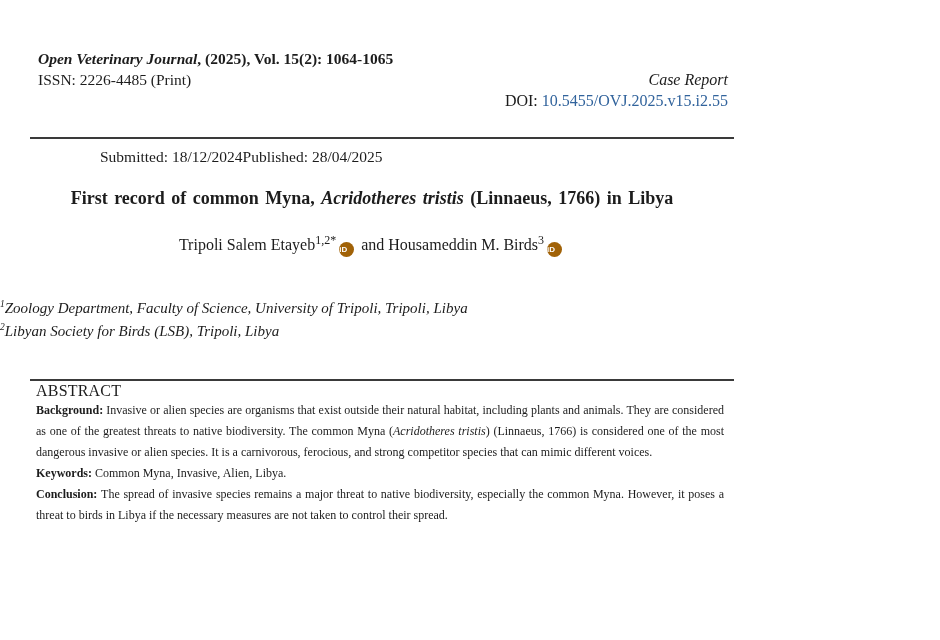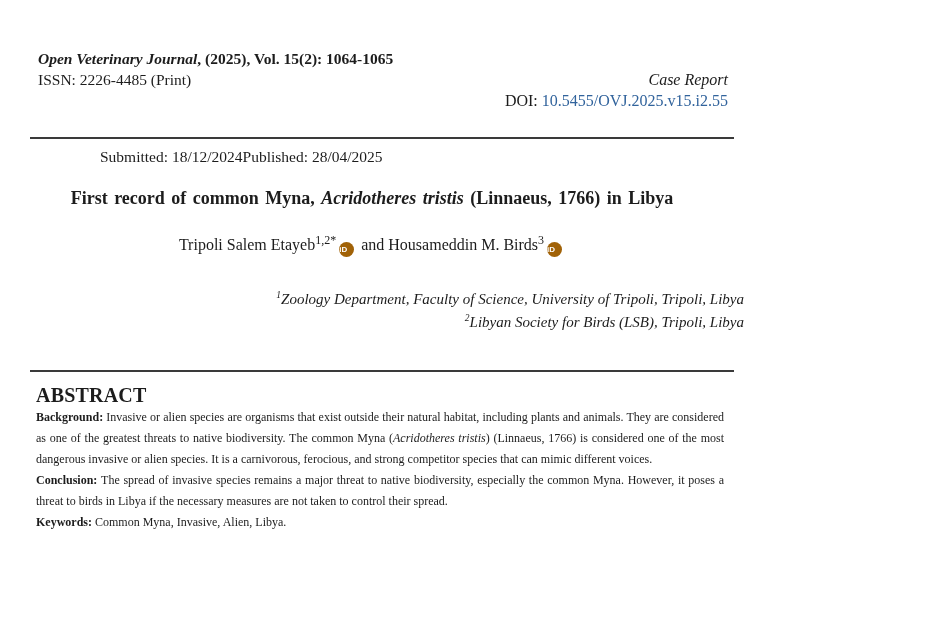--- a/index.html
+++ b/index.html
@@ -62,32 +62,32 @@
     color: #ffffff;
     align-items: center; 
     font: bold 8px "Liberation Sans", sans-serif;
     vertical-align: -2px;
     margin: 4px 3px;
     cursor: pointer;
   }
 
   
   .affils {
-    margin-top: 25px;
-    text-align: right;
+    margin-top: 34px;
+    text-align: left;
     font-style: italic;
     font-size: 15px; line-height: 19px;
   }
   .affils sup { font-size: 9.5px; font-style: italic; }
 
   
   .abstract { margin: 0 20px 0 36px; }
   .abstract h2 {
-    margin: 12px 0 0 0;
-    font-size: 20px; font-weight: bold;
+    margin: 1px 0 0 0;
+    font-size: 16px; font-weight: normal;
     letter-spacing: 0.2px;
   }
   .abstract p {
     margin: 0;
     font-size: 12px;
     line-height: 21px;
     text-align: justify;
   }
   .abstract p b { font-weight: bold; }
 </style>
@@ -125,17 +125,17 @@
   <div class="affils">
     <div><sup>1</sup><span>Zoology Department, Faculty of Science, University of Tripoli, Tripoli, Libya</span></div>
     <div><sup>2</sup><span>Libyan Society for Birds (LSB), Tripoli, Libya</span></div>
   </div>
 
   <hr class="rule rule-abs">
 
   <section class="abstract">
     <h2>ABSTRACT</h2>
     <p><b>Background: </b><span>Invasive or alien species are organisms that exist outside their natural habitat, including plants and animals. They are considered as one of the greatest threats to native biodiversity. The common Myna (</span><i>Acridotheres tristis</i><span>) (Linnaeus, 1766) is considered one of the most dangerous invasive or alien species. It is a carnivorous, ferocious, and strong competitor species that can mimic different voices.</span></p>
+    <p><b>Keywords: </b><span>Common Myna, Invasive, Alien, Libya.</span></p>
     <p><b>Conclusion: </b><span>The spread of invasive species remains a major threat to native biodiversity, especially the common Myna. However, it poses a threat to birds in Libya if the necessary measures are not taken to control their spread.</span></p>
-    <p><b>Keywords: </b><span>Common Myna, Invasive, Alien, Libya.</span></p>
   </section>
 
 </div>
 
 </body></html>

